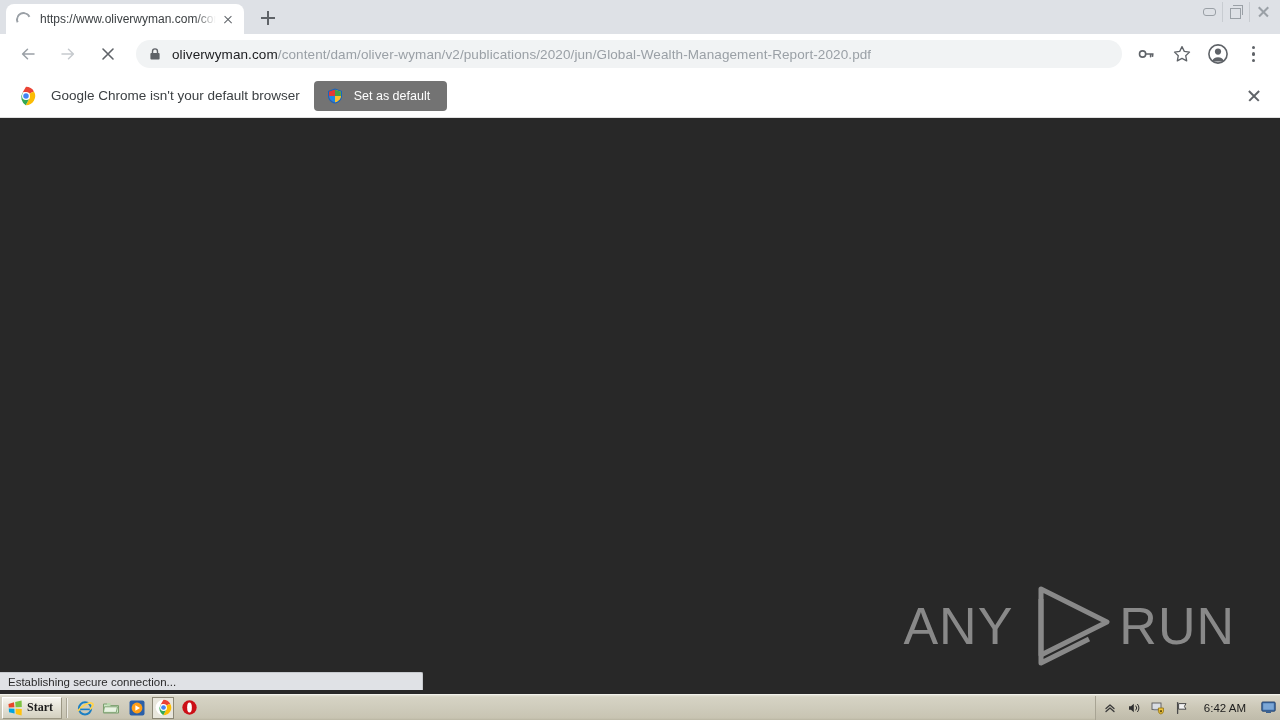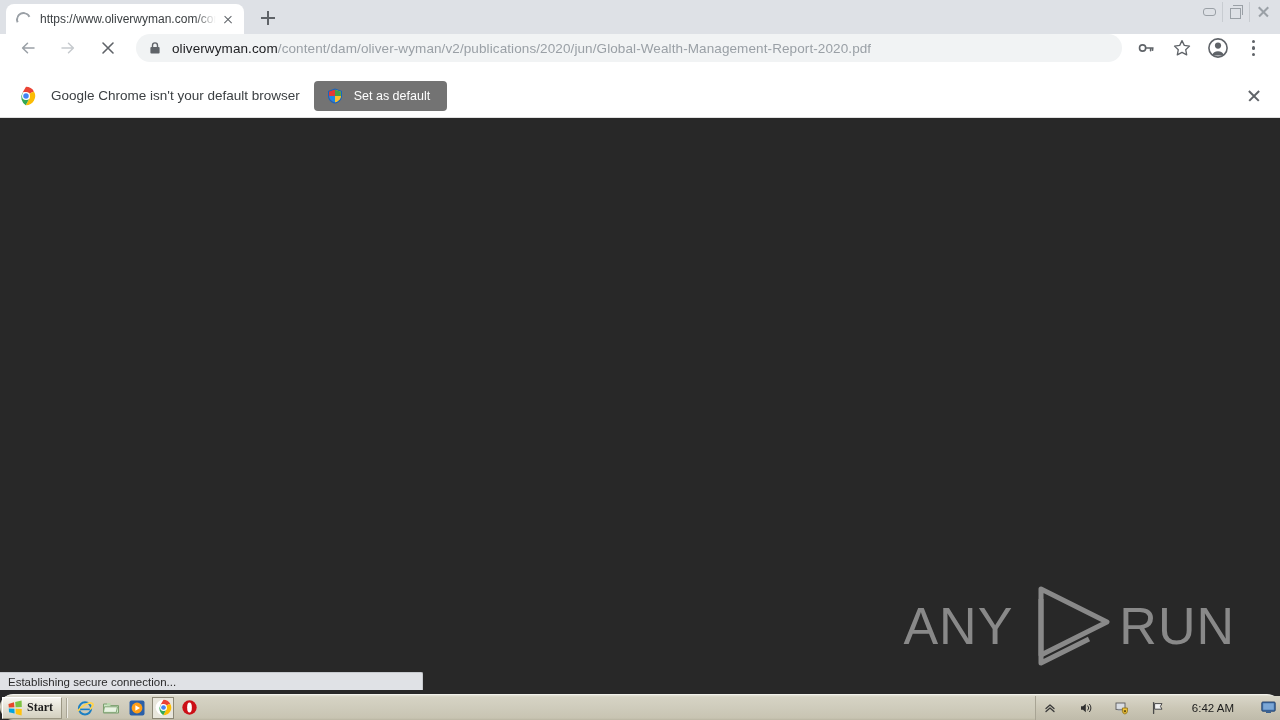--- a/index.html
+++ b/index.html
@@ -147,20 +147,21 @@
     background: #9aa0a6;
   }
   .wc-close-glyph::before { transform: rotate(45deg); }
   .wc-close-glyph::after  { transform: rotate(-45deg); }
 
   
   .toolbar {
     height: 40px;
     background: #ffffff;
     display: flex;
+    align-items: center;
     padding: 0 8px;
     box-sizing: border-box;
   }
   .navbtn {
     width: 28px; height: 28px;
     margin: 0 6px;
     display: flex;
     align-items: center;
     justify-content: center;
     border-radius: 50%;
@@ -300,21 +301,20 @@
   .taskbar {
     position: absolute;
     left: 0; bottom: 0;
     width: 1280px;
     height: 26px;
     background: linear-gradient(to bottom, #e4e3d8 0%, #d6d3c4 8%, #cfccbc 50%, #c8c4b2 92%, #b9b5a2 100%);
     border-top: 1px solid #f2f1ea;
     display: flex;
     align-items: center;
     box-sizing: border-box;
-    border-radius: 13px;
   }
   .start-btn {
     height: 22px;
     margin-left: 2px;
     padding: 0 8px 0 4px;
     display: flex;
     align-items: center;
     background: linear-gradient(to bottom, #f6f5ef 0%, #e6e4d8 45%, #d3d0c0 100%);
     border: 1px solid #9b9784;
     border-top-color: #ffffff;
@@ -346,21 +346,21 @@
   }
   .tray {
     margin-left: auto;
     height: 24px;
     display: flex;
     align-items: center;
     padding: 0 4px 0 6px;
     background: linear-gradient(to bottom, #d9d6c8 0%, #cbc7b6 50%, #bfbbaa 100%);
     border-left: 1px solid #a8a494;
     box-sizing: border-box;
-    gap: 20px;
+    gap: 8px;
   }
   .tray-icon { width: 16px; height: 16px; display: flex; align-items: center; justify-content: center; }
   .tray-time {
     font-size: 11.5px;
     color: #1c1c1c;
     margin: 0 6px;
     white-space: nowrap;
   }
 </style>
 </head>

